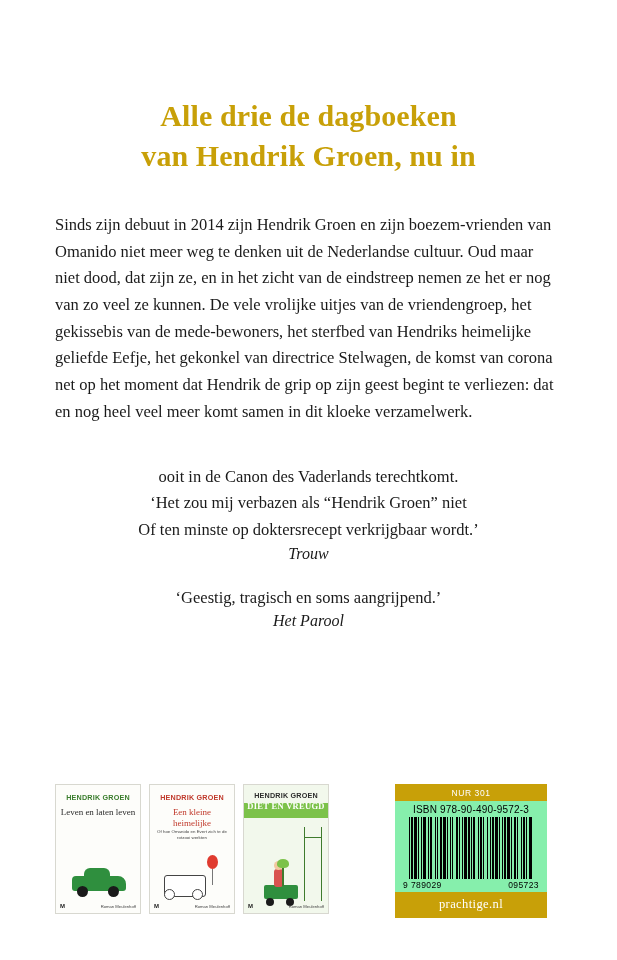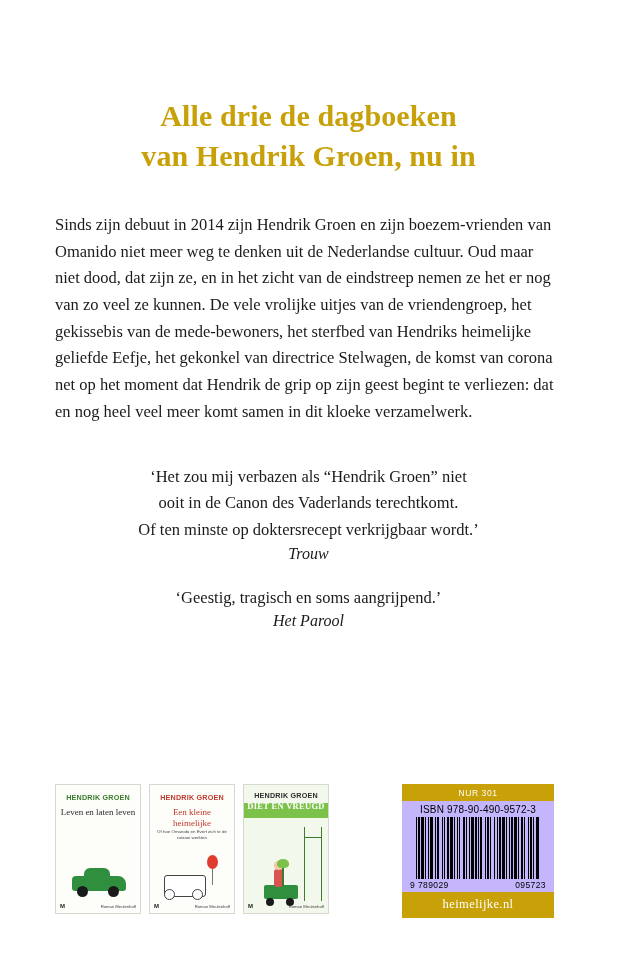--- a/index.html
+++ b/index.html
@@ -304,24 +304,24 @@
     position: absolute;
     left: -5px; top: -5px;
     width: 12px; height: 9px;
     border-radius: 50% 50% 40% 40%;
     background: #7cc24a;
   }
 
   
   .isbn-block {
     position: absolute;
-    right: 8px;
+    right: 15px;
     top: 0;
     width: 152px;
-    background: #c4b5fd;
+    background: #86efac;
   }
   .nur-bar {
     background: #c8a008;
     color: #ffffff;
     text-align: center;
     font-family: "Liberation Sans", sans-serif;
     font-size: 8.5px;
     letter-spacing: 0.6px;
     padding: 4px 0 3px;
   }
@@ -375,22 +375,22 @@
     <span class="ln">Alle drie de dagboeken</span>
     <span class="ln">van Hendrik Groen, nu in</span>
   </h1>
 
   <p class="blurb">Sinds zijn debuut in 2014 zijn Hendrik Groen en zijn boezem-vrienden van Omanido niet meer weg te denken uit de Nederlandse cultuur. Oud maar niet dood, dat zijn ze, en in het zicht van de eindstreep nemen ze het er nog van zo veel ze kunnen. De vele vrolijke uitjes van de vriendengroep, het gekissebis van de mede-bewoners, het sterfbed van Hendriks heimelijke geliefde Eefje, het gekonkel van directrice Stelwagen, de komst van corona net op het moment dat Hendrik de grip op zijn geest begint te verliezen: dat en nog heel veel meer komt samen in dit kloeke verzamelwerk.</p>
 
   <div class="quotes">
 
     <div class="quote-block">
       <div class="quote">
+        <span class="ln">ooit in de Canon des Vaderlands terechtkomt.</span>
         <span class="ln">‘Het zou mij verbazen als “Hendrik Groen” niet</span>
-        <span class="ln">ooit in de Canon des Vaderlands terechtkomt.</span>
         <span class="ln">Of ten minste op doktersrecept verkrijgbaar wordt.’</span>
       </div>
       <div class="quote-source">Trouw</div>
     </div>
 
     <div class="quote-block">
       <div class="quote">
         <span class="ln">‘Geestig, tragisch en soms aangrijpend.’</span>
       </div>
       <div class="quote-source">Het Parool</div>
@@ -532,18 +532,18 @@
           <span style="width: 1px; background: transparent;"></span>
           <span style="width: 1px; background: rgb(0, 0, 0);"></span>
           <span style="width: 2px; background: transparent;"></span>
           <span style="width: 3px; background: rgb(0, 0, 0);"></span>
           <span style="width: 1px; background: transparent;"></span>
         </div>
       <div class="barcode-digits">
         <span>9 789029</span>
         <span>095723</span>
       </div>
-      <div class="publisher-bar">heimelijke.nl</div>
+      <div class="publisher-bar">prachtige.nl</div>
     </div>
 
   </div>
 
 </div>
 
 </body></html>

